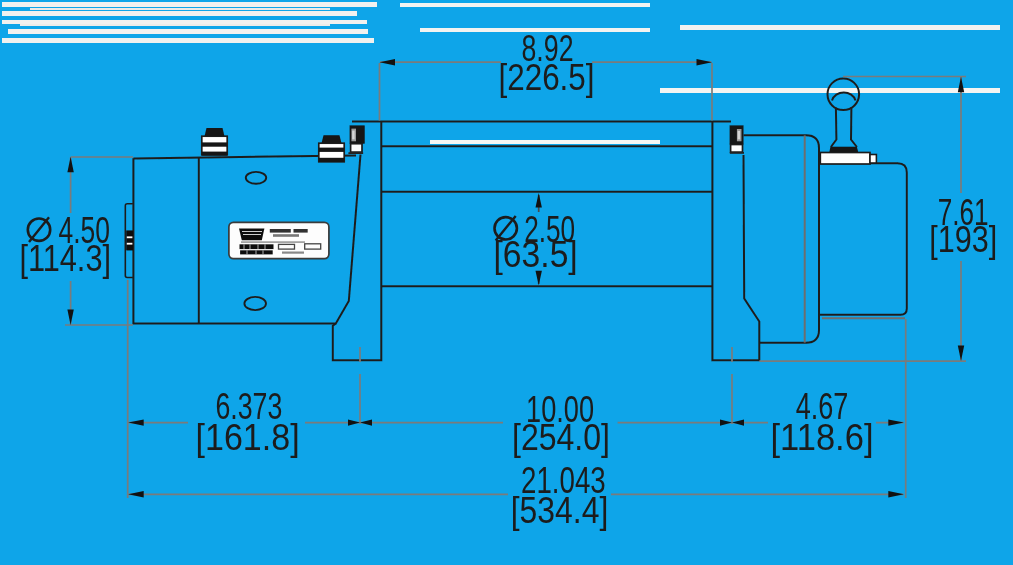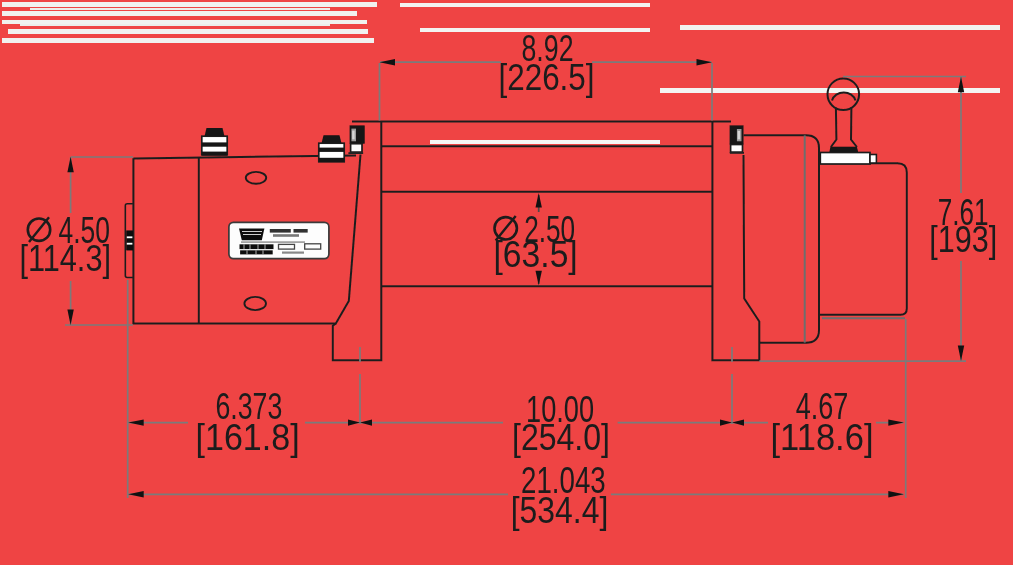--- a/index.html
+++ b/index.html
@@ -1,16 +1,16 @@
 <!DOCTYPE html>
 <html><head>
 <meta charset="utf-8">
 <style>
   html,body{margin:0;padding:0;background:#ffffff;}
-  #page{width:1013px;height:565px;position:relative;overflow:hidden;background:#ef4444;}
+  #page{width:1013px;height:565px;position:relative;overflow:hidden;background:#0ea5e9;}
   svg{position:absolute;top:0;left:0;}
   text{font-family:"Liberation Sans",sans-serif;fill:#1c1c1c;}
 </style>
 </head>
 <body>
 <div id="page">
 <svg width="1013" height="565" viewBox="0 0 1013 565">
 <defs>
 <filter id="soft" x="-5%" y="-5%" width="110%" height="110%">
           <feGaussianBlur stdDeviation="0.35"></feGaussianBlur>

